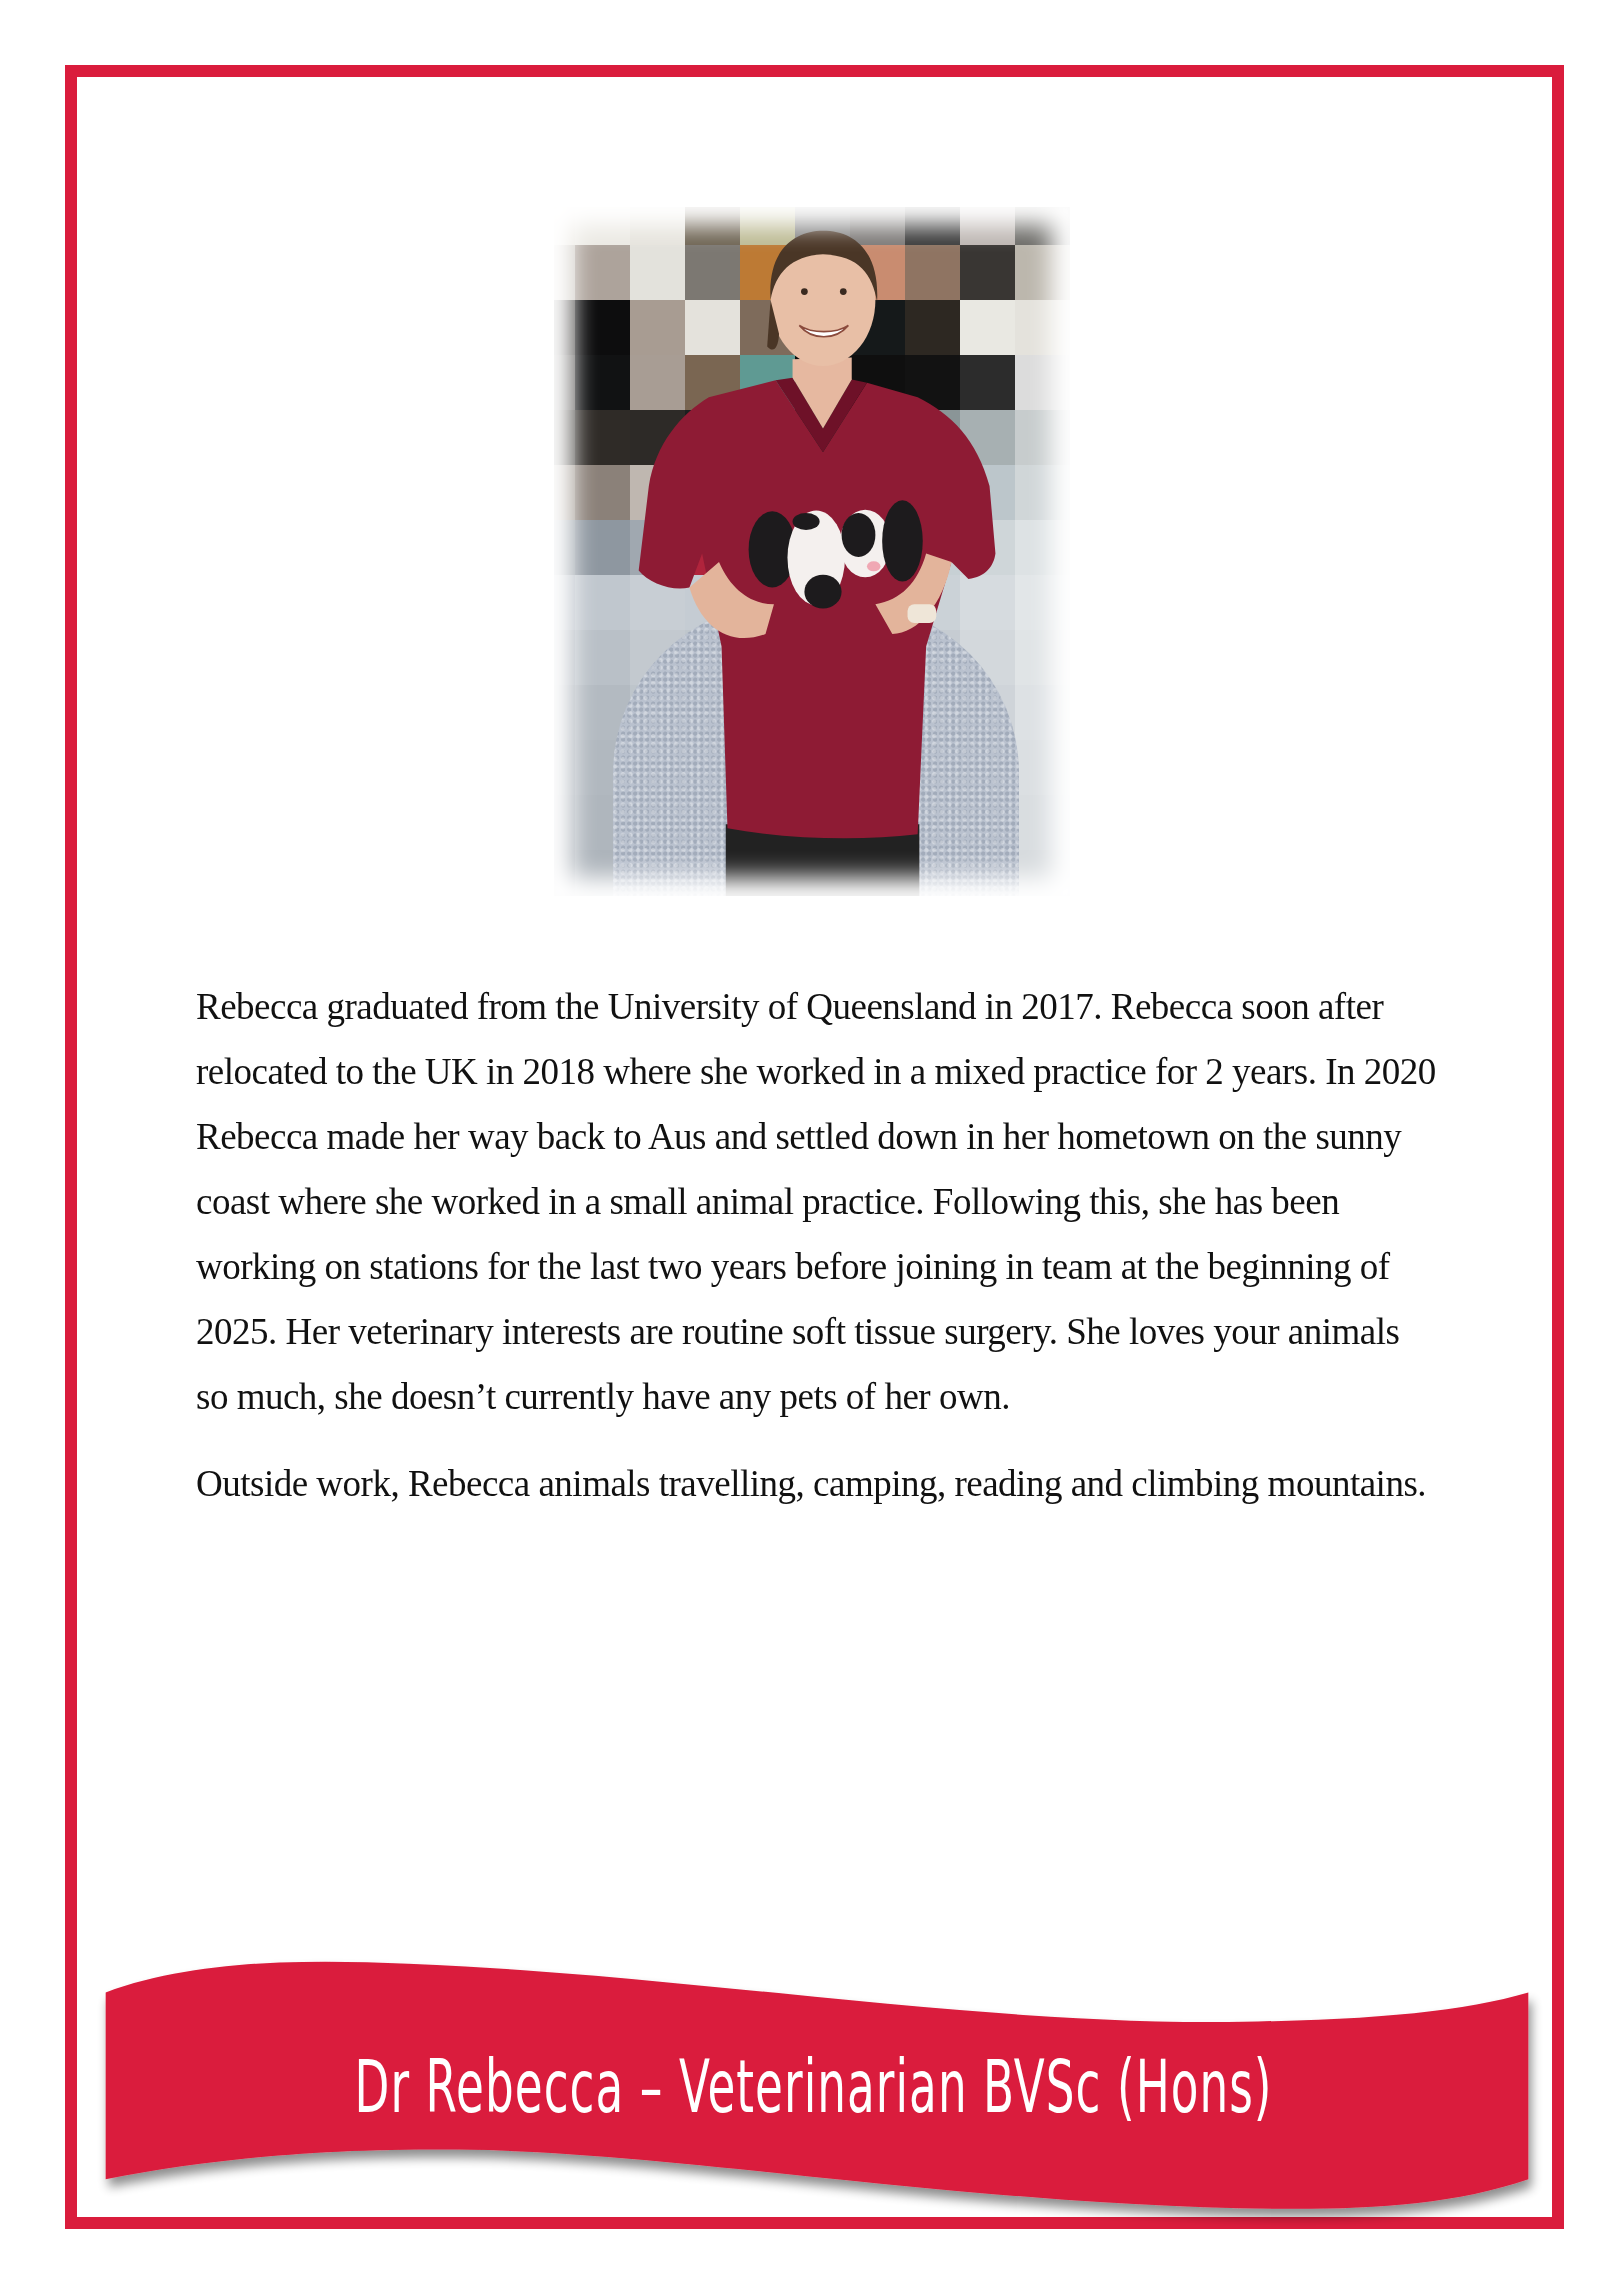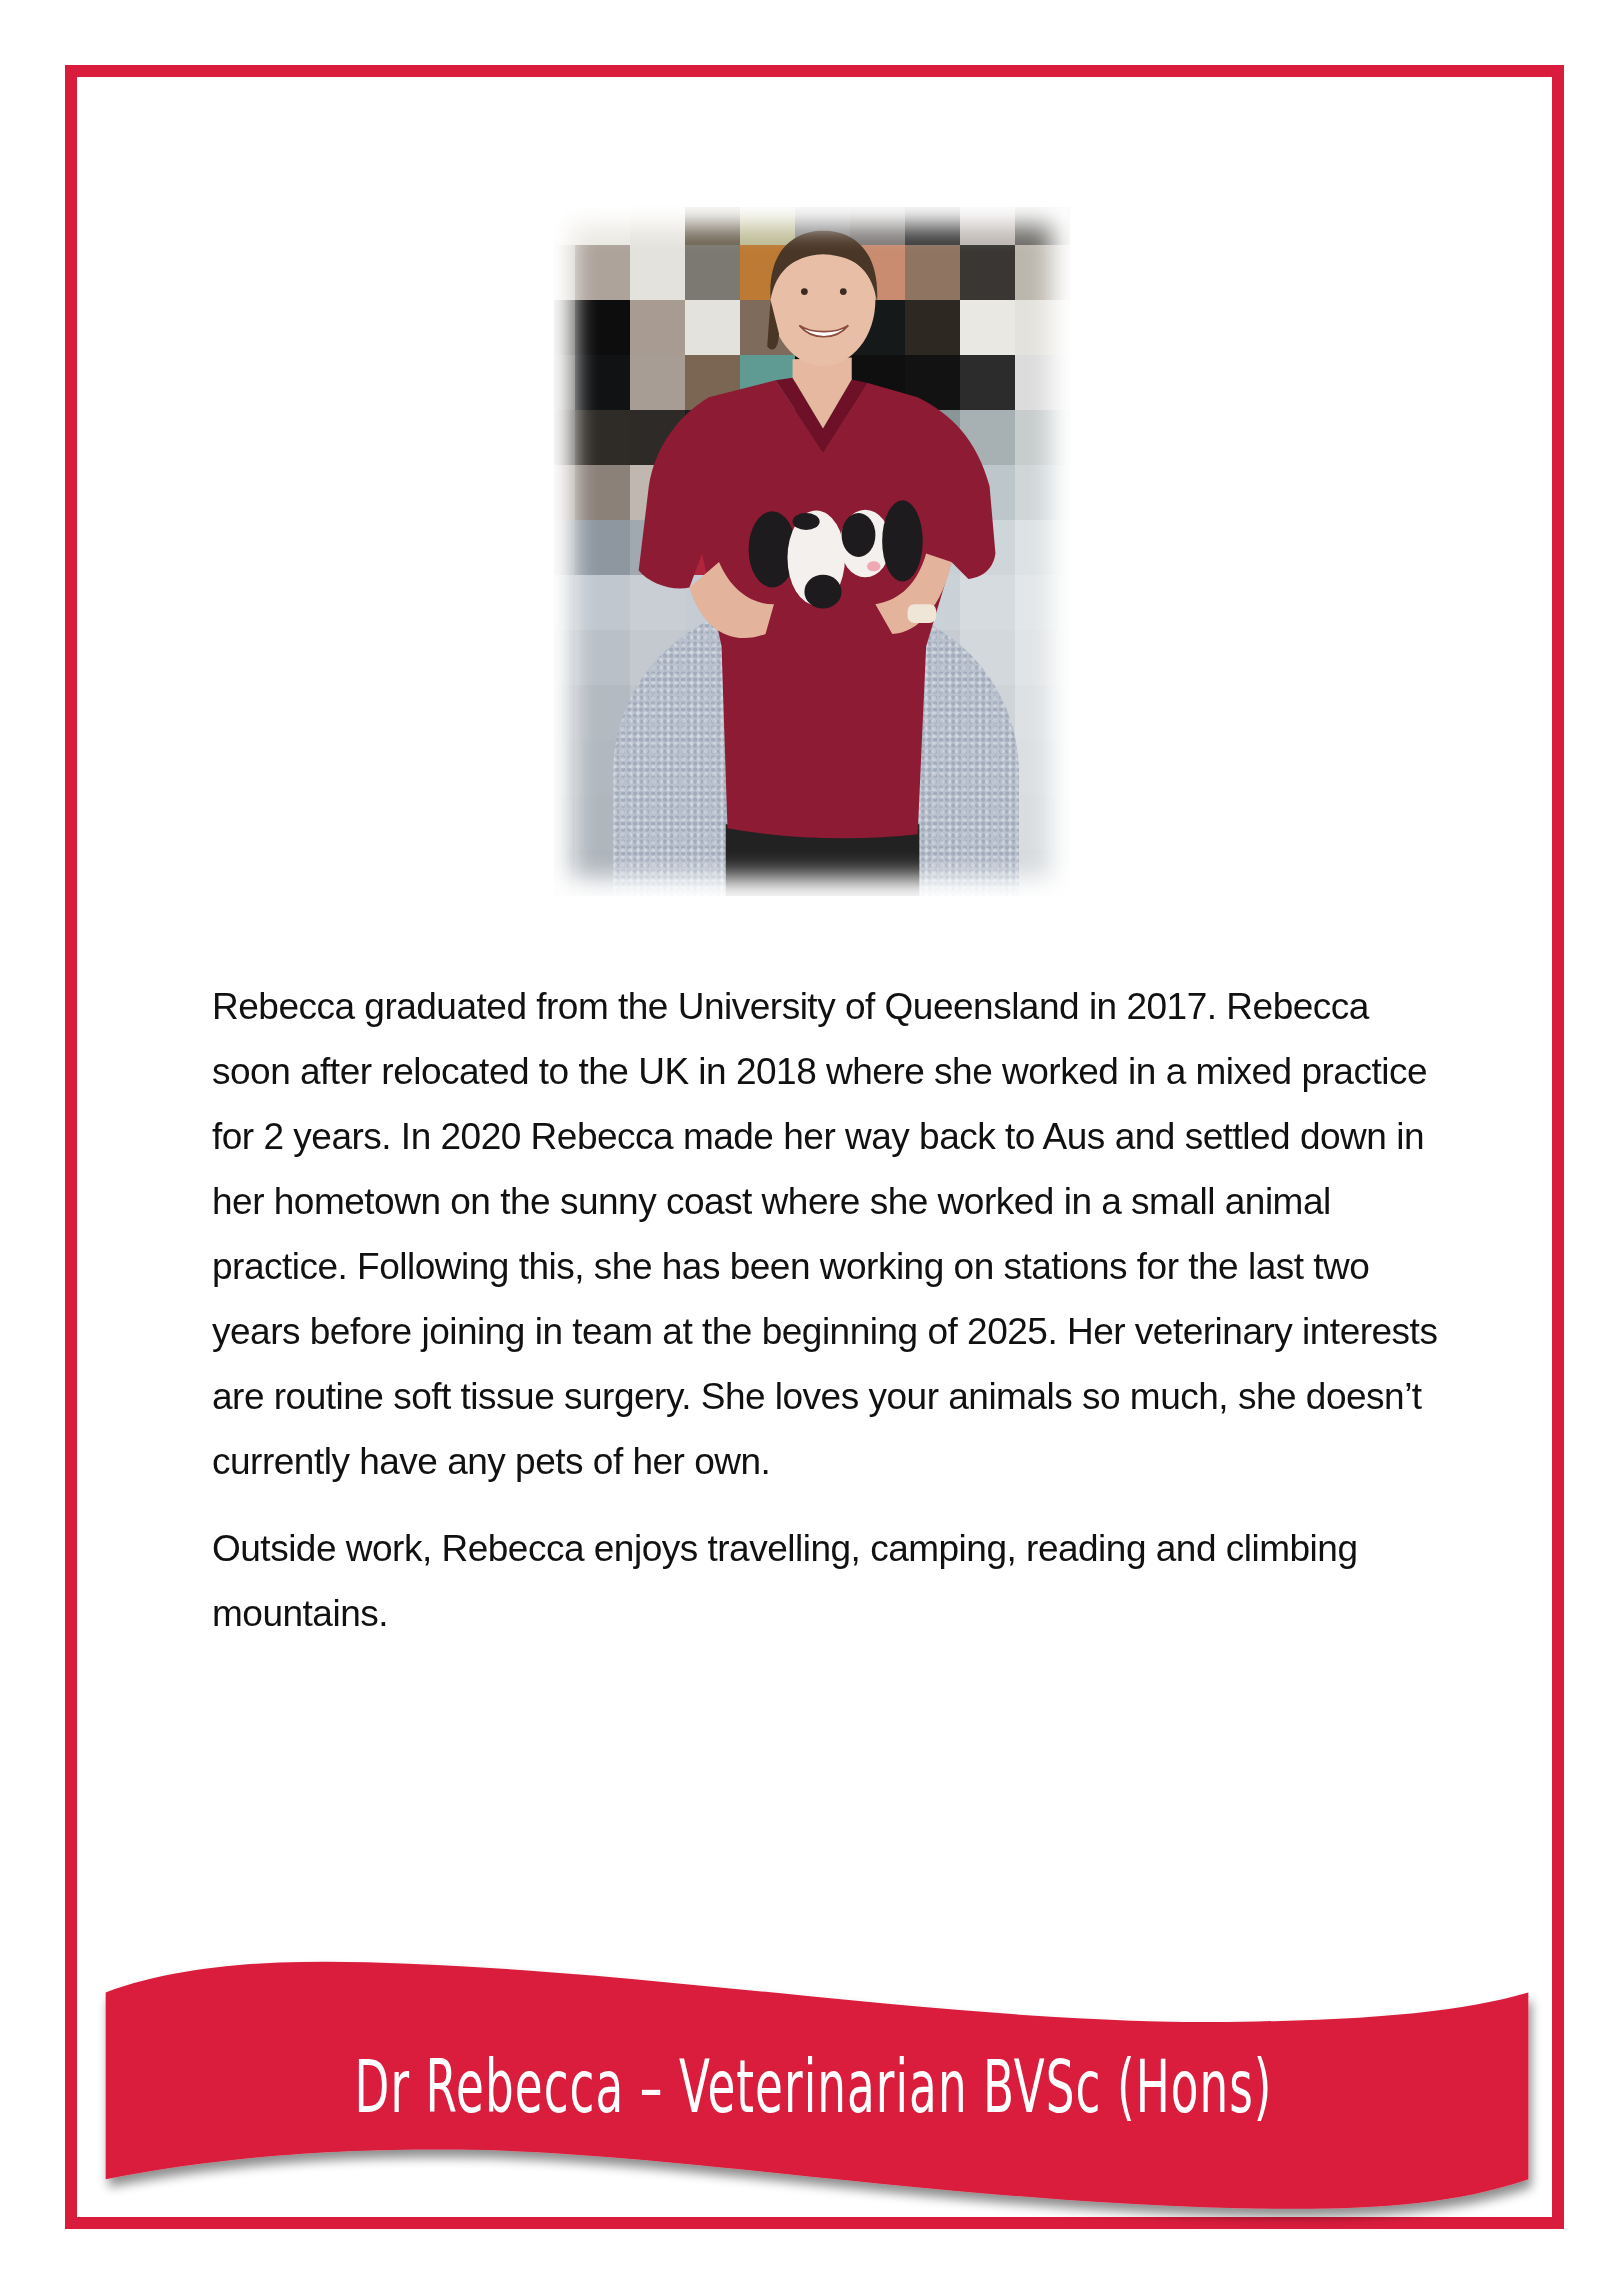--- a/index.html
+++ b/index.html
@@ -57,24 +57,24 @@
     .person { position: absolute; left: 0; top: 0; width: 516px; height: 689px; }
     .feather {
       position: absolute; inset: 0;
       pointer-events: none;
       box-shadow: inset 0 0 24px 18.6px #ffffff;
     }
 
     
     .bio {
       position: absolute;
-      left: 212px;
+      left: 196px;
       top: 974px;
       width: 1243px;
-      font-family: Liberation Sans, sans-serif;
+      font-family: Liberation Serif, serif;
       font-size: 37px;
       line-height: 65px;
       color: #111111;
       letter-spacing: -0.5px;
     }
     .bio p { margin: 0 0 22px 0; }
 
     
     .banner {
       position: absolute;
@@ -270,21 +270,21 @@
     <ellipse cx="360" cy="388" rx="20" ry="26" fill="#1d1b1d"></ellipse>
     <ellipse cx="378" cy="425" rx="8" ry="6" fill="#f0a8b4"></ellipse>
     <ellipse cx="412" cy="395" rx="24" ry="48" fill="#1d1b1d"></ellipse>
   </svg>
 
   <div class="feather"></div>
 </div>
 
 <div class="bio">
   <p>Rebecca graduated from the University of Queensland in 2017. Rebecca soon after relocated to the UK in 2018 where she worked in a mixed practice for 2 years. In 2020 Rebecca made her way back to Aus and settled down in her hometown on the sunny coast where she worked in a small animal practice. Following this, she has been working on stations for the last two years before joining in team at the beginning of 2025. Her veterinary interests are routine soft tissue surgery. She loves your animals so much, she doesn’t currently have any pets of her own.</p>
-  <p>Outside work, Rebecca enjoys travelling, camping, reading and climbing mountains.</p>
+  <p>Outside work, Rebecca animals travelling, camping, reading and climbing mountains.</p>
 </div>
 
 <svg class="banner" viewBox="0 0 1920 2715">
   <defs>
     <filter id="bshadow" x="-5%" y="-20%" width="110%" height="150%">
       <feGaussianBlur in="SourceAlpha" stdDeviation="6"></feGaussianBlur>
       <feOffset dx="4" dy="10" result="off"></feOffset>
       <feComponentTransfer>
           <feFuncA type="linear" slope="0.45"></feFuncA>
         </feComponentTransfer>

